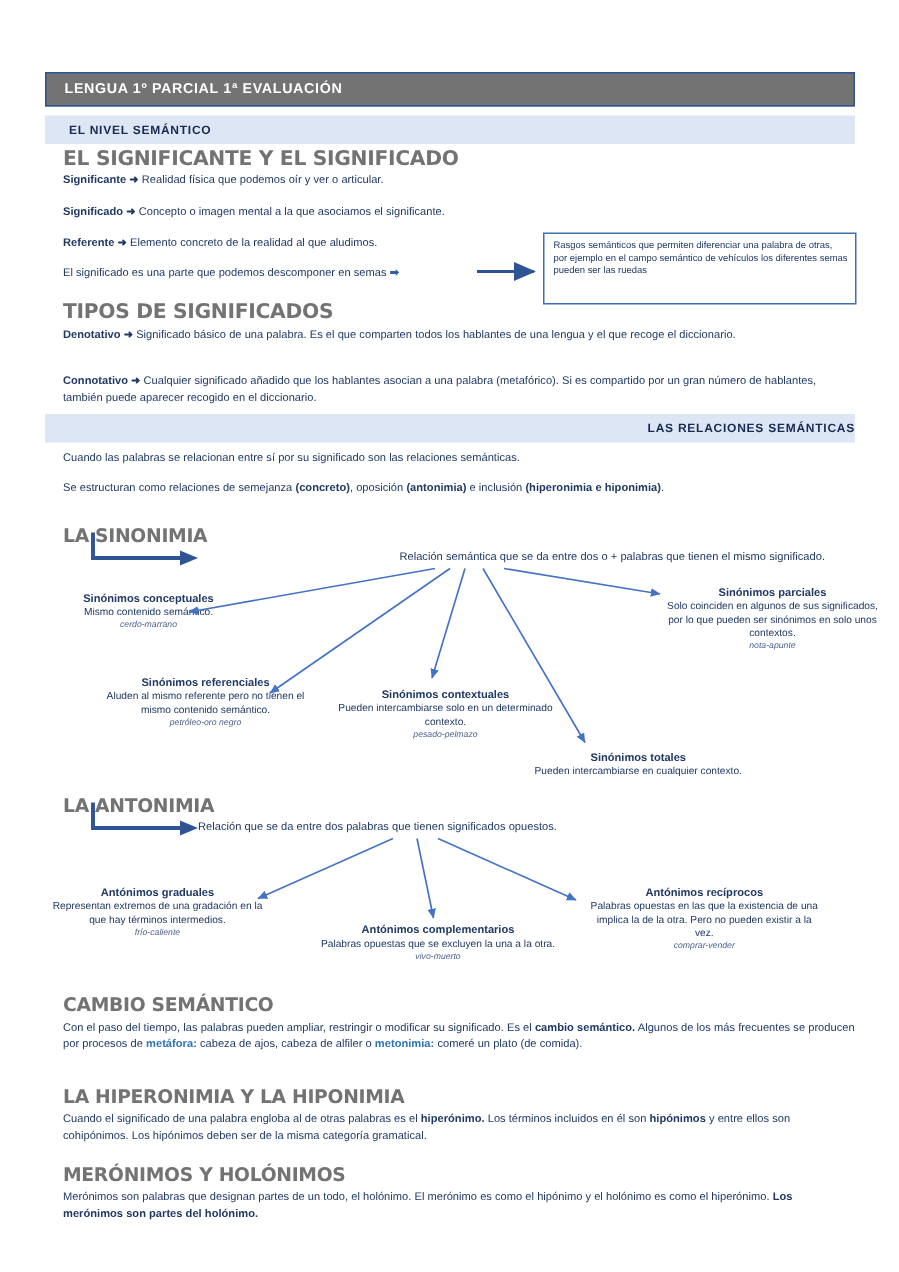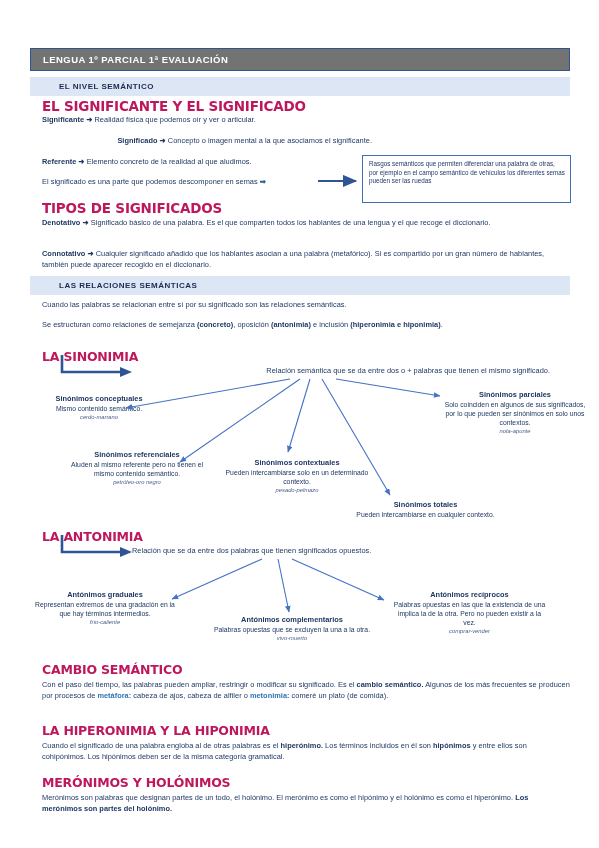--- a/index.html
+++ b/index.html
@@ -39,34 +39,34 @@
     letter-spacing: 0.45px;
   }
   .sub-bar {
     position: absolute;
     left: 30px;
     width: 540px; height: 19px;
     background: #dce6f4;
     display: flex; align-items: center;
   }
   .sub-bar .txt {
-    padding-left: 29px;
+    padding-left: 16px;
     color: #1b2a52;
     font-size: 8px;
     font-weight: bold;
     letter-spacing: 0.5px;
   }
   #bar-nivel { top: 77px; }
-  #bar-relaciones { top: 276px; }
+  #bar-relaciones { top: 276px; justify-content: flex-end; }
 
   
   .heading {
     position: absolute;
     left: 42px;
-    color: #be185d;
+    color: #737373;
     font-family: "DejaVu Sans", sans-serif;
     font-size: 13.5px;
     font-weight: bold;
     letter-spacing: -0.2px;
     white-space: nowrap;
   }
   .heading.small { font-size: 12.5px; }
 
   
   .para {
@@ -142,21 +142,21 @@
   </div>
 
   <div class="heading" style="top:98px;">EL SIGNIFICANTE Y EL SIGNIFICADO</div>
 
   <div class="para" style="left:42px; top:115px; width:310px;">
     <span class="lead">Significante</span>
     <span class="arrow">➜</span>
     <span>Realidad física que podemos oír y ver o articular.</span>
   </div>
 
-  <div class="para" style="left:42px; top:136px; width:330px;text-align:right;">
+  <div class="para" style="left:42px; top:136px; width:330px;">
     <span class="lead">Significado</span>
     <span class="arrow">➜</span>
     <span>Concepto o imagen mental a la que asociamos el significante.</span>
   </div>
 
   <div class="para" style="left:42px; top:157px; width:310px;">
     <span class="lead">Referente</span>
     <span class="arrow">➜</span>
     <span>Elemento concreto de la realidad al que aludimos.</span>
   </div>

